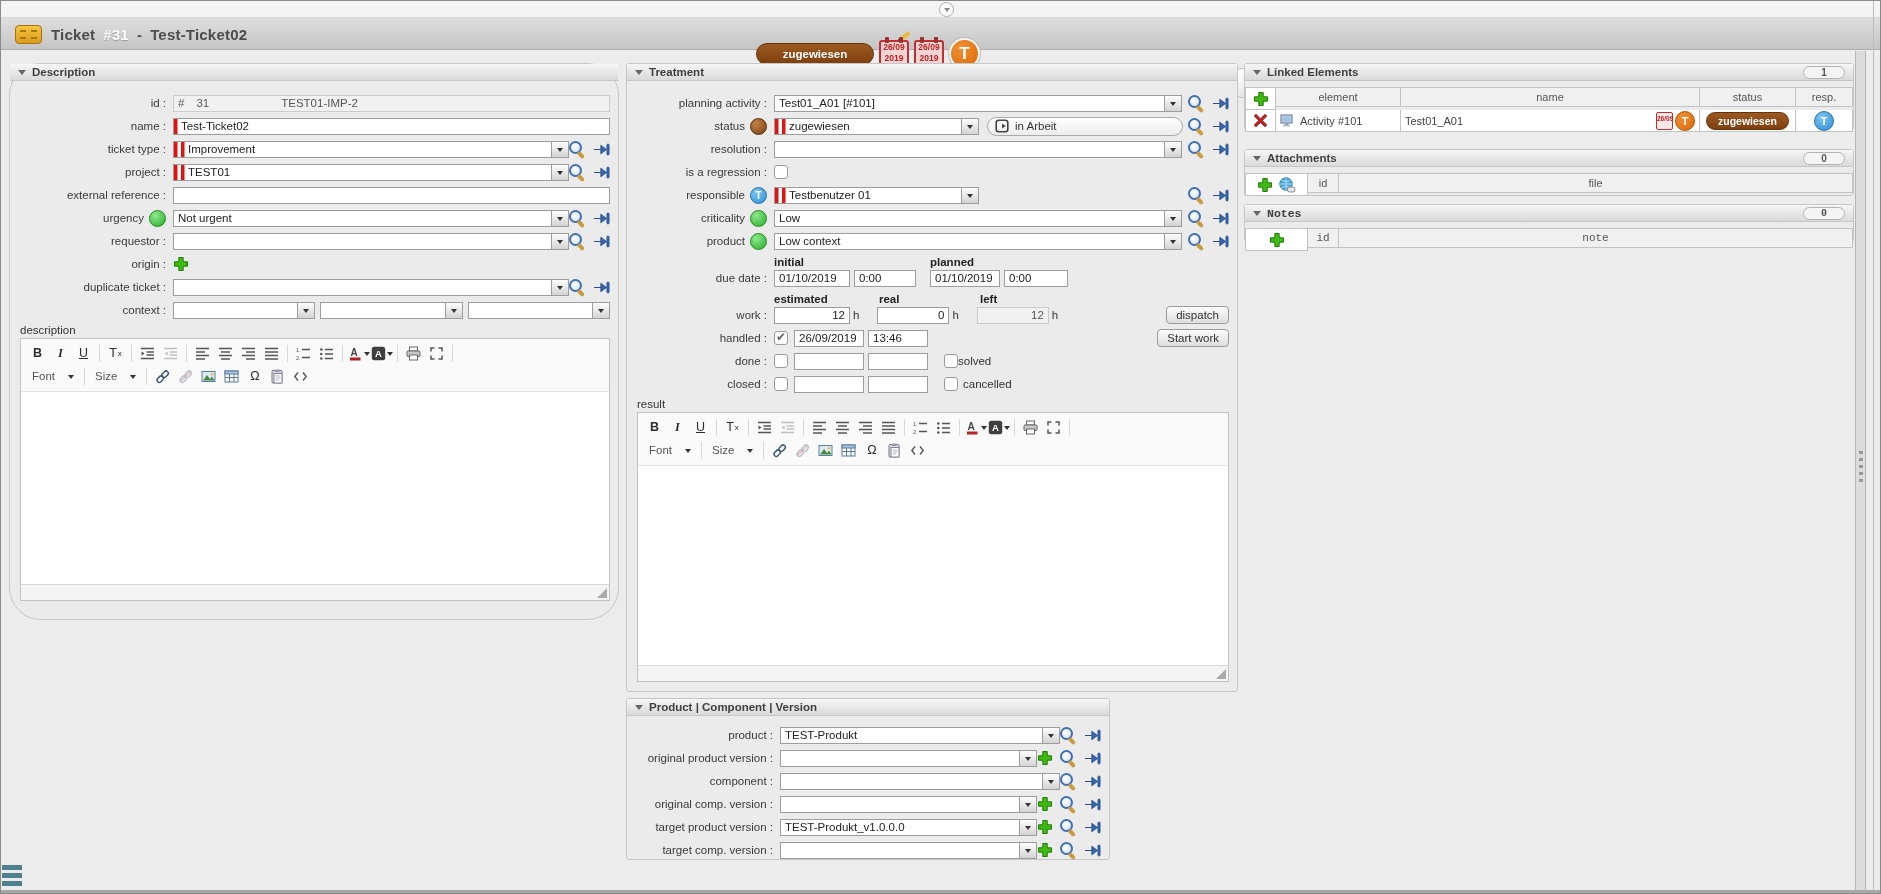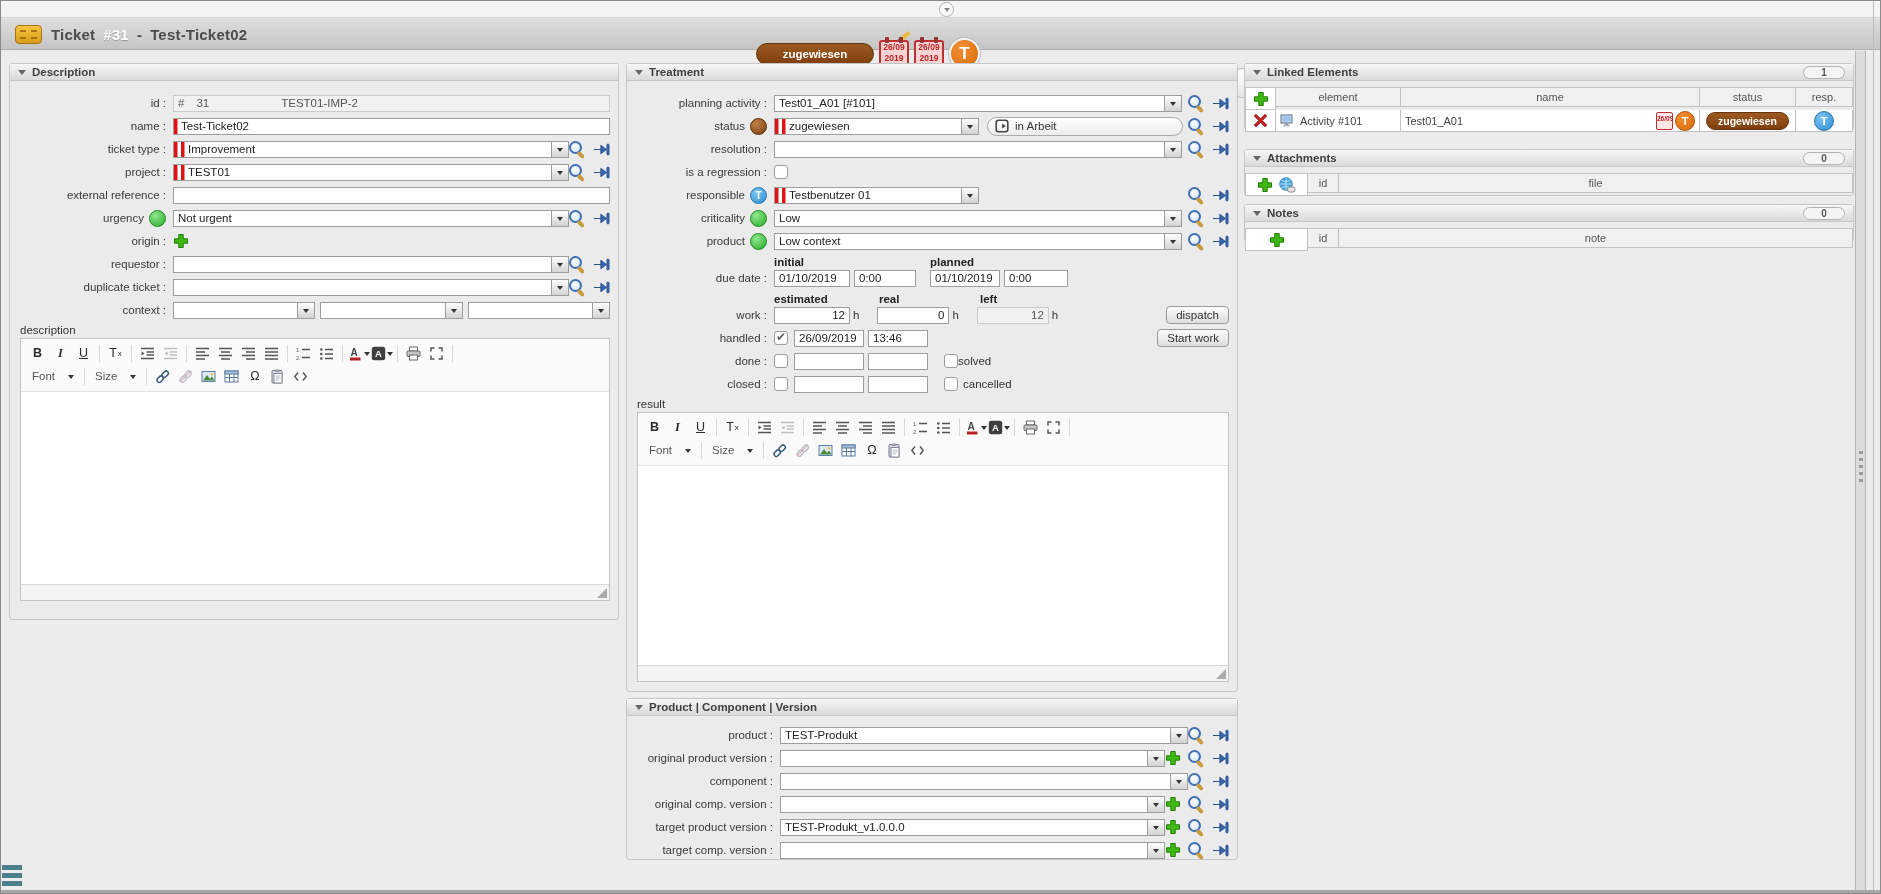--- a/index.html
+++ b/index.html
@@ -241,21 +241,21 @@
             <path d="M13.5 13.5 19 8l2 2-5.5 5.5-2.8.8z" fill="#e8b33c" stroke="#a97c1c" stroke-width="0.7"></path>
           </svg>
         </span>
       <span class="attach-btn">
         <span class="attach-l1">Attachment</span>
         <span class="attach-l2">(drop files here)</span>
       </span>
     </div>
   </div>
 
-  <div class="panel" style="left:8px; top:62px; width:610px; height:557px;">
+  <div class="panel" style="left:8px; top:62px; width:610px; height:557px;border-radius:32px;">
     <div class="phead">
         <i class="ptri"></i>
         <span>Description</span>
       </div>
     <div class="form">
       <div class="frow">
         <span class="flabel">id :</span>
         <span class="txt ro w448">
           <span>#</span>
             <span style="margin-left:12px">31</span>
@@ -322,41 +322,41 @@
         <span class="icon-group">
   <span class="icon-mag"></span>
 
   <svg class="icon-goto" viewBox="0 0 17 15">
               <path d="M1 7.5h6.8V3.2L13.6 7.5l-5.8 4.3V7.5H1z" fill="#3566b2" stroke="#1d3f7a" stroke-width="0.7"></path>
               <rect x="13.8" y="2" width="2.4" height="11" rx="1" fill="#3566b2" stroke="#1d3f7a" stroke-width="0.5"></rect>
             </svg>
 </span>
       </div>
       <div class="frow">
+        <span class="flabel">requestor :</span>
+        <span class="sel w408">
+            <span class="sel-val"></span>
+            <span class="sel-arrow">
+              <i class="tri"></i>
+            </span>
+          </span>
+        <span class="icon-group">
+  <span class="icon-mag"></span>
+
+  <svg class="icon-goto" viewBox="0 0 17 15">
+              <path d="M1 7.5h6.8V3.2L13.6 7.5l-5.8 4.3V7.5H1z" fill="#3566b2" stroke="#1d3f7a" stroke-width="0.7"></path>
+              <rect x="13.8" y="2" width="2.4" height="11" rx="1" fill="#3566b2" stroke="#1d3f7a" stroke-width="0.5"></rect>
+            </svg>
+</span>
+      </div>
+      <div class="frow">
         <span class="flabel">origin :</span>
         <span style="display:flex;align-items:center">
   <svg width="16" height="16" viewBox="0 0 16 16">
               <path d="M5.8 1.5h4.4v4.3h4.3v4.4h-4.3v4.3H5.8v-4.3H1.5V5.8h4.3z" fill="#3fba12" stroke="#1e7d06" stroke-width="1"></path>
-            </svg>
-</span>
-      </div>
-      <div class="frow">
-        <span class="flabel">requestor :</span>
-        <span class="sel w408">
-            <span class="sel-val"></span>
-            <span class="sel-arrow">
-              <i class="tri"></i>
-            </span>
-          </span>
-        <span class="icon-group">
-  <span class="icon-mag"></span>
-
-  <svg class="icon-goto" viewBox="0 0 17 15">
-              <path d="M1 7.5h6.8V3.2L13.6 7.5l-5.8 4.3V7.5H1z" fill="#3566b2" stroke="#1d3f7a" stroke-width="0.7"></path>
-              <rect x="13.8" y="2" width="2.4" height="11" rx="1" fill="#3566b2" stroke="#1d3f7a" stroke-width="0.5"></rect>
             </svg>
 </span>
       </div>
       <div class="frow">
         <span class="flabel">duplicate ticket :</span>
         <span class="sel w408">
             <span class="sel-val"></span>
             <span class="sel-arrow">
               <i class="tri"></i>
             </span>
@@ -900,21 +900,21 @@
             </span>
     </div>
   </div>
   <div class="rte-body"></div>
   <div class="rte-foot">
           <span class="resize-grip"></span>
         </div>
 </div>
   </div>
 
-  <div class="panel" style="left:625px; top:697px; width:612px; height:162px;">
+  <div class="panel" style="left:625px; top:697px; width:484px; height:162px;">
     <div class="phead">
         <i class="ptri"></i>
         <span>Product | Component | Version</span>
       </div>
     <div class="form p-form" style="padding-top:10px">
       <div class="frow">
         <span class="flabel">product :</span>
         <span class="sel w408">
             <span class="sel-val">TEST-Produkt</span>
             <span class="sel-arrow">
@@ -1099,21 +1099,21 @@
             <circle cx="8" cy="8" r="6.2" fill="#49a8e0" stroke="#2a7ab0"></circle>
             <path d="M8 1.8v12.4M1.8 8h12.4M3.5 4a8 8 0 0 0 9 0M3.5 12a8 8 0 0 1 9 0" stroke="#bfe2f6" stroke-width="0.9" fill="none"></path>
             <rect x="9.5" y="11" width="7.5" height="5" rx="2.2" fill="#e7e7e7" stroke="#888"></rect>
           </svg>
       </div>
       <div class="th">id</div>
       <div class="th">file</div>
     </div>
   </div>
 
-  <div class="panel" style="left:1243px; top:203px; width:610px; height:38px;">
+  <div class="panel" style="left:1243px; top:203px; width:610px; height:38px;font-family:Liberation Mono, monospace;">
     <div class="phead">
         <i class="ptri"></i>
         <span>Notes</span>
         <span class="count-badge">0</span>
       </div>
     <div class="rtable att-grid">
       <div class="td">
           <span style="display:flex">
   <svg width="16" height="16" viewBox="0 0 16 16">
               <path d="M5.8 1.5h4.4v4.3h4.3v4.4h-4.3v4.3H5.8v-4.3H1.5V5.8h4.3z" fill="#3fba12" stroke="#1e7d06" stroke-width="1"></path>

